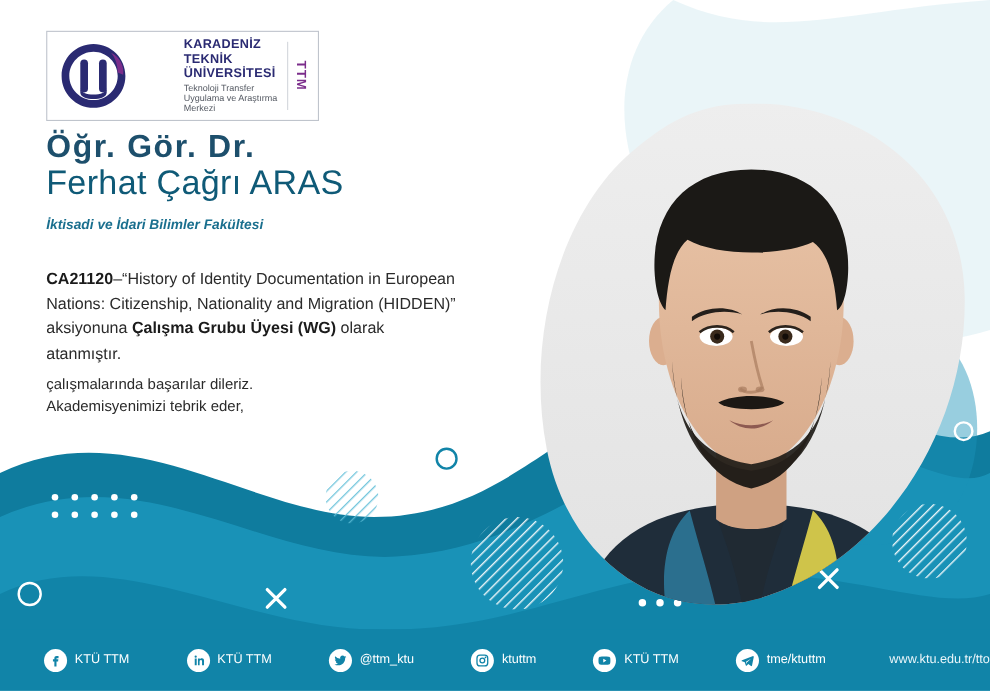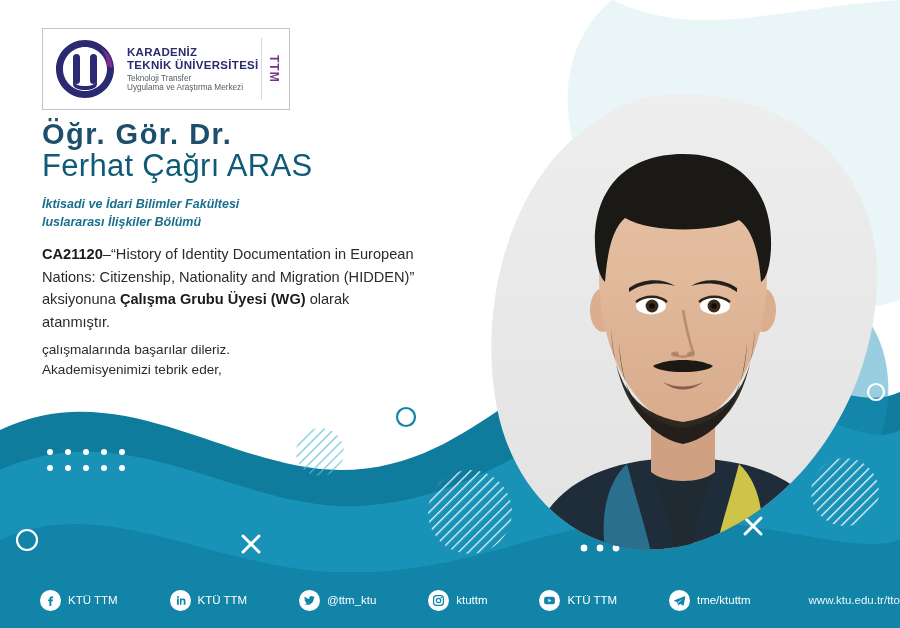--- a/index.html
+++ b/index.html
@@ -26,20 +26,21 @@
     border: 1px solid #bfc4cc;
     background: #ffffff;
     display: flex; align-items: center;
     padding: 4px 6px;
   }
   .logo-mark { width: 72px; height: 66px; flex: 0 0 72px; }
   .logo-text {
     flex: 1 1 auto;
     padding-left: 6px;
     line-height: 1.12;
+    margin-left: 40px;
   }
   .logo-l1 {
     font-size: 11.5px; font-weight: bold; color: #2a2a72;
     letter-spacing: 0.3px;
   }
   .logo-l2 {
     font-size: 11.5px; font-weight: bold; color: #2a2a72;
     letter-spacing: 0.3px;
   }
   .logo-l3 { font-size: 8.2px; color: #555a63; margin-top: 2px; }
@@ -206,21 +207,20 @@
       <div class="logo-l3">Teknoloji Transfer</div>
       <div class="logo-l4">Uygulama ve Araştırma Merkezi</div>
     </div>
     <div class="logo-ttm">TTM</div>
   </div>
 
   <div class="title-small">Öğr. Gör. Dr.</div>
   <div class="name">Ferhat Çağrı ARAS</div>
   <div class="faculty">
     <div>İktisadi ve İdari Bilimler Fakültesi</div>
-    <div>luslararası İlişkiler Bölümü</div>
   </div>
 
   <div class="body-text">
     <b>CA21120</b><span>–</span><span>“History of Identity Documentation in European Nations: Citizenship, Nationality and Migration (HIDDEN)”</span><span> aksiyonuna </span><b>Çalışma Grubu Üyesi (WG)</b><span> olarak atanmıştır.</span>
   </div>
 
   <div class="congrats">
     <div>çalışmalarında başarılar dileriz.</div>
     <div>Akademisyenimizi tebrik eder,</div>
   </div>

